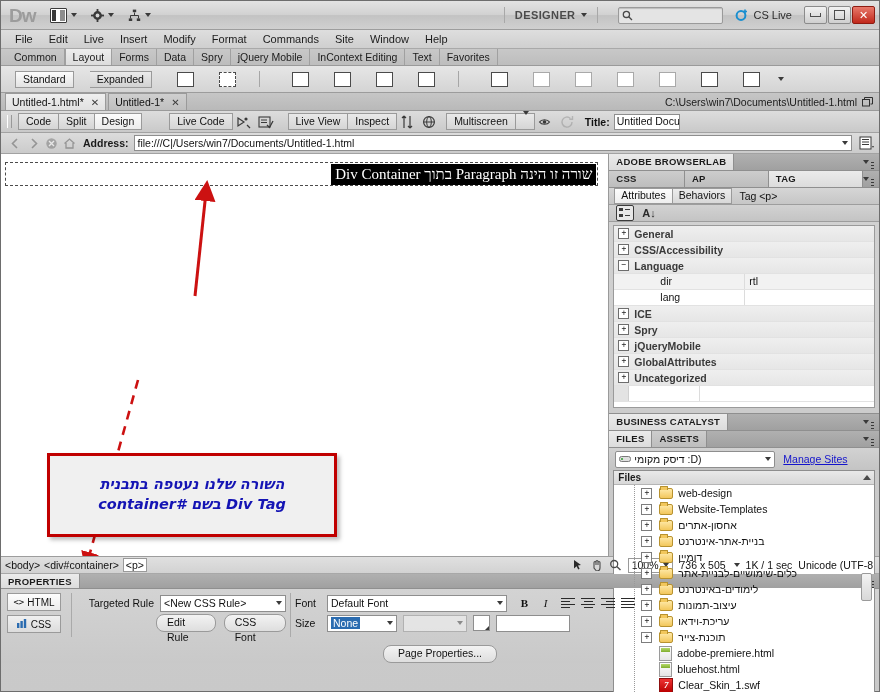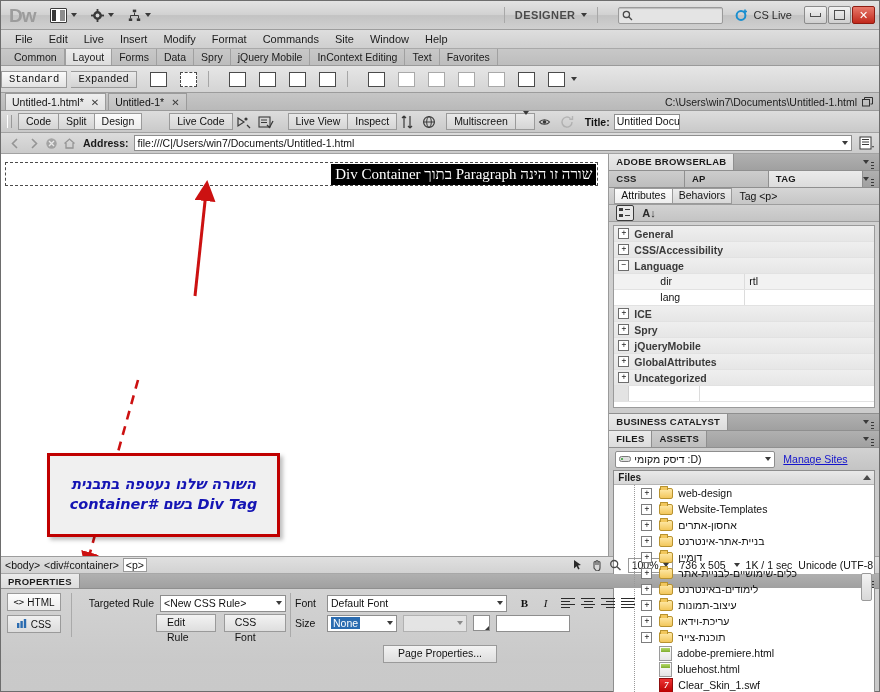--- a/index.html
+++ b/index.html
@@ -48,22 +48,22 @@
     background:linear-gradient(#dedede,#cfcfcf);border-bottom:1px solid #a9a9a9;}
   .menubar span{padding:0 8px;font-size:11px;color:#1b1b1b;cursor:default;}
 
   
   .insert-tabs{height:16px;display:flex;align-items:stretch;
     background:linear-gradient(#c8c8c8,#bdbdbd);border-bottom:1px solid #9a9a9a;padding-left:6px;}
   .itab{padding:0 7px;font-size:10.5px;line-height:16px;color:#1b1b1b;
     border-right:1px solid #a0a0a0;cursor:default;}
   .itab.active{background:linear-gradient(#ededed,#dcdcdc);border-left:1px solid #a0a0a0;font-weight:normal;}
 
-  .insert-bar{height:26px;display:flex;align-items:center;gap:4px;
-    background:linear-gradient(#e6e6e6,#d4d4d4);border-bottom:1px solid #9c9c9c;font-family:Liberation Mono, monospace;}
+  .insert-bar{height:26px;display:flex;align-items:center;gap:16px;padding-left:14px;
+    background:linear-gradient(#e6e6e6,#d4d4d4);border-bottom:1px solid #9c9c9c;}
   .segbtn{height:15px;line-height:14px;padding:0 7px;font-size:10.5px;border:1px solid #9a9a9a;
     background:linear-gradient(#fbfbfb,#e3e3e3);cursor:default;}
   .segbtn.right{border-left:none;background:linear-gradient(#ebebeb,#d2d2d2);}
   .ibox{width:15px;height:13px;border:1.5px solid #4a4a4a;margin-left:9px;background:#fff;position:relative;}
   .ibox.dim{border-color:#a9a9a9;}
   .ibox.dashed{border-style:dashed;}
   .ibar{width:1px;height:16px;background:#a6a6a6;margin:0 7px;}
 
   
   .doctabs{height:17px;display:flex;align-items:stretch;background:linear-gradient(#c6c6c6,#b9b9b9);
@@ -100,21 +100,21 @@
 
   
   .main{display:flex;height:402px;}
   .canvaswrap{position:relative;width:608px;background:#fff;border-right:1px solid #9a9a9a;overflow:hidden;}
   .canvas{position:absolute;inset:0;background:#fff;}
   .divbox{position:absolute;left:4px;top:8px;right:10px;height:24px;
     border:1px dashed #4b4b4b;box-sizing:border-box;text-decoration:underline;}
   .para{position:absolute;right:1px;top:1px;height:21px;background:#000;color:#fff;
     font-family:"Liberation Serif","DejaVu Serif",serif;font-size:15px;line-height:21px;
     padding:0 4px;white-space:nowrap;direction:rtl;}
-  .callout{position:absolute;left:46px;top:299px;width:233px;height:84px;
+  .callout{position:absolute;left:46px;top:299px;width:290px;height:84px;
     background:#f0f0f0;border:3px solid #c00000;box-sizing:border-box;
     box-shadow:3px 3px 4px rgba(0,0,0,.25);
     display:flex;align-items:center;justify-content:center;}
   .callout-txt{text-align:center;direction:rtl;color:#1414b4;font-weight:bold;font-style:italic;
     font-size:14.5px;line-height:1.35;font-family:"DejaVu Sans","Liberation Sans",sans-serif;}
 
   
   .rightpanel{width:270px;display:flex;flex-direction:column;
     background:linear-gradient(#d3d3d3,#c8c8c8);}
   .panelhdr{height:16px;display:flex;align-items:stretch;background:linear-gradient(#b9b9b9,#a9a9a9);
@@ -219,21 +219,21 @@
   .pcol-left{width:66px;display:flex;flex-direction:column;align-items:center;gap:4px;}
   .modebtn{width:52px;height:16px;border:1px solid #9a9a9a;background:linear-gradient(#f0f0f0,#dcdcdc);
     display:flex;align-items:center;justify-content:center;gap:3px;font-size:10px;cursor:default;}
   .modebtn.on{background:linear-gradient(#fdfdfd,#ececec);}
   .psep{width:1px;background:#aaa;margin:0 4px;height:44px;}
   .pcol-mid{width:210px;}
   .prow{display:flex;align-items:center;gap:6px;height:20px;}
   .plabel{font-size:10.5px;color:#111;}
   .pselect{height:15px;border:1px solid #8e8e8e;background:#fff;display:flex;align-items:center;
     justify-content:space-between;padding:0 3px;font-size:10.5px;}
-  .pbtn{height:16px;padding:0 10px;border:1px solid #9a9a9a;border-radius:0;
+  .pbtn{height:16px;padding:0 10px;border:1px solid #9a9a9a;border-radius:8px;
     background:linear-gradient(#f3f3f3,#dedede);font-size:10.5px;line-height:15px;cursor:default;}
   .pcol-right{flex:1;}
   .fmt{width:15px;height:14px;display:flex;align-items:center;justify-content:center;
     font-size:11px;font-family:"Liberation Serif",serif;}
   .alignico{width:14px;height:11px;display:flex;flex-direction:column;justify-content:space-between;}
   .alignico span{height:1.5px;background:#2a2a2a;display:block;}
   .swatch{width:15px;height:14px;border:1px solid #8e8e8e;background:#fff;position:relative;}
   .swatch:after{content:"";position:absolute;right:0;bottom:0;border-left:4px solid transparent;
     border-bottom:4px solid #3a3a3a;}
   .pagepropsrow{display:flex;justify-content:center;padding-top:4px;}

